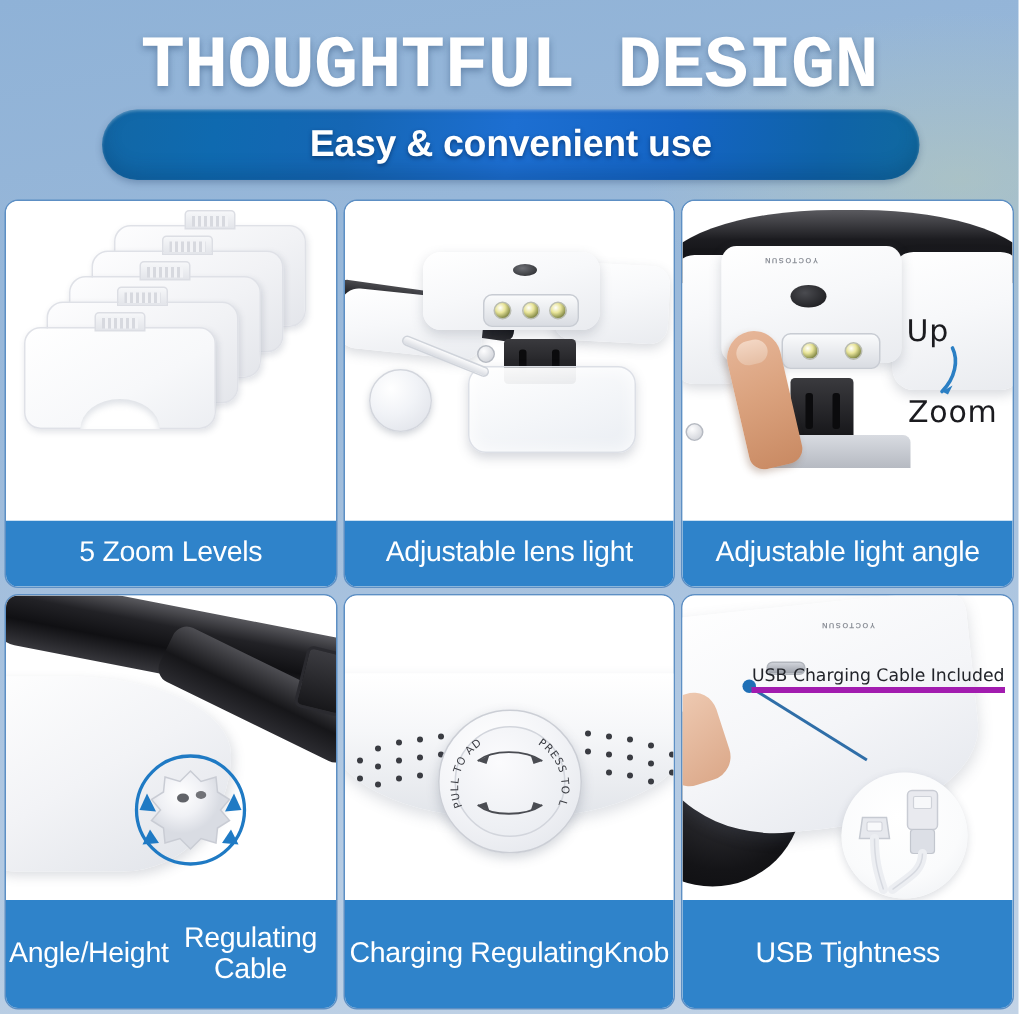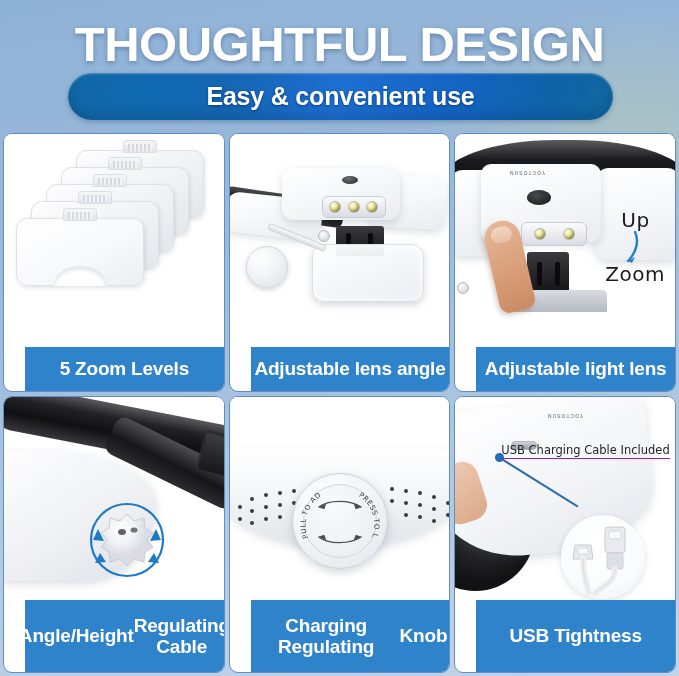--- a/index.html
+++ b/index.html
@@ -20,20 +20,21 @@
     position: absolute; left: 0; top: 0; width: 679px; height: 131px;
   }
   .title {
     position: absolute; left: 0; top: 16px; width: 679px;
     text-align: center;
     font-size: 49px; font-weight: bold;
     letter-spacing: -0.5px;
     color: #ffffff;
     text-shadow: 0 2px 5px rgba(40,70,110,.45);
     white-space: nowrap;
+    font-family: Liberation Mono, monospace;
   }
   .pill {
     position: absolute; left: 68px; top: 73px;
     width: 545px; height: 47px;
     border-radius: 24px;
     background: linear-gradient(100deg,
         #1267a5 0%, #0f6ab0 14%, #1566b4 30%,
         #1d6fd2 50%, #1464c4 70%, #0f63a8 88%, #10699f 100%);
     box-shadow: inset 0 1px 2px rgba(255,255,255,.30),
                 inset 0 -6px 12px rgba(0,40,80,.22),
@@ -63,26 +64,25 @@
     border-radius: 9px;
     overflow: hidden;
     display: flex; flex-direction: column;
   }
   .card-media { position: relative; flex: 1 1 auto; overflow: hidden; background:#fff; }
   .card-label {
     flex: 0 0 auto;
     background: #2f83ca;
     color: #ffffff;
     text-align: center;
-    font-size: 19px; font-weight: bold;
+    font-size: 19px; font-weight: normal;
     letter-spacing: -0.2px;
     display: flex; align-items: center; justify-content: center;
     line-height: 1.12;
     padding: 4px 2px;
-    margin-left: 21px;
   }
   .row1 .card-label { height: 44px; }
   .row2 .card-label { height: 72px; }
   .card-label.two-line { font-size: 19px; }
 
   
   .plate {
     position: absolute;
     background: linear-gradient(150deg, #fdfdfe 0%, #f1f2f5 55%, #e4e6eb 100%);
     border: 1px solid #dfe1e7;
@@ -221,21 +221,21 @@
   }
   .finger::before {
     content:""; position:absolute; left:7px; top:6px; width:21px; height:16px;
     background: linear-gradient(180deg,#f3d6c3,#e6bfa5);
     border-radius: 10px;
   }
   .updown {
     position:absolute; color:#1b1b1f; font-size:20px;
     font-family:"DejaVu Sans", sans-serif; letter-spacing:.5px;
   }
-  .up-lbl   { left: 166px; top: 74px; }
+  .up-lbl   { left: 149px; top: 74px; }
   .down-lbl { left: 150px; top:128px; }
   .ud-arrow { position:absolute; left:162px; top:96px; width:26px; height:34px; }
 
   
   .c4-strap1 {
     position:absolute; left:-10px; top:8px; width:250px; height:46px;
     background: linear-gradient(180deg,#59595e 0%,#222226 30%,#101013 62%,#37373c 100%);
     border-radius: 18px;
     transform: rotate(11deg);
   }
@@ -325,21 +325,21 @@
     position:absolute; background:#2f6ea8;
   }
   .anno-dot {
     position:absolute; width:9px; height:9px; border-radius:50%;
     background:#1f6fb6;
   }
   .anno-text {
     position:absolute; color:#22242a; font-size:11.5px;
     font-family:"DejaVu Sans", sans-serif;
     white-space:nowrap;
-    border-bottom:1px solid #a21caf;
+    border-bottom:4px solid #a21caf;
     padding-bottom:1px;
   }
 </style>
 </head>
 <body>
 
 <div class="header">
   <div class="title">THOUGHTFUL DESIGN</div>
   <div class="pill">
     <span class="pill-text">Easy &amp; convenient use</span>
@@ -389,21 +389,21 @@
           <span class="led"></span>
           <span class="led"></span>
         </div>
         <div class="mount c2-mount"></div>
         <div class="lens-block c2-lens"></div>
         <div class="c2-mag-handle"></div>
         <div class="c2-mag-lens"></div>
         <div class="screw" style="left:88px; top:96px;"></div>
       </div>
     </div>
-    <div class="card-label">Adjustable lens angle</div>
+    <div class="card-label">Adjustable lens light</div>
   </div>
 
   <div class="card row1">
     <div class="card-media">
       <div style="position:absolute; inset:0;">
         <div class="c3-band"></div>
         <div class="body-shell c3-left"></div>
         <div class="body-shell c3-right"></div>
         <div class="body-shell c3-face"></div>
         <div class="brand" style="left:54px; top:36px;">YOCTOSUN</div>
@@ -418,21 +418,21 @@
         <div class="screw" style="left:2px; top:148px;"></div>
 
         <div class="updown up-lbl">Up</div>
         <svg class="ud-arrow" viewBox="0 0 26 34">
           <path d="M18 2 C22 10, 20 22, 11 31" stroke="#2b7fc4" stroke-width="2.4" fill="none" stroke-linecap="round"></path>
           <path d="M11 31 L18 27 L15 33 Z" fill="#2b7fc4"></path>
         </svg>
         <div class="updown down-lbl">Zoom</div>
       </div>
     </div>
-    <div class="card-label">Adjustable light lens</div>
+    <div class="card-label">Adjustable light angle</div>
   </div>
 
   <div class="card row2">
     <div class="card-media">
       <div style="position:absolute; inset:0;">
         <div class="c4-shell"></div>
         <div class="c4-strap1"></div>
         <div class="c4-strap2"></div>
         <div class="c4-buckle"></div>
 

